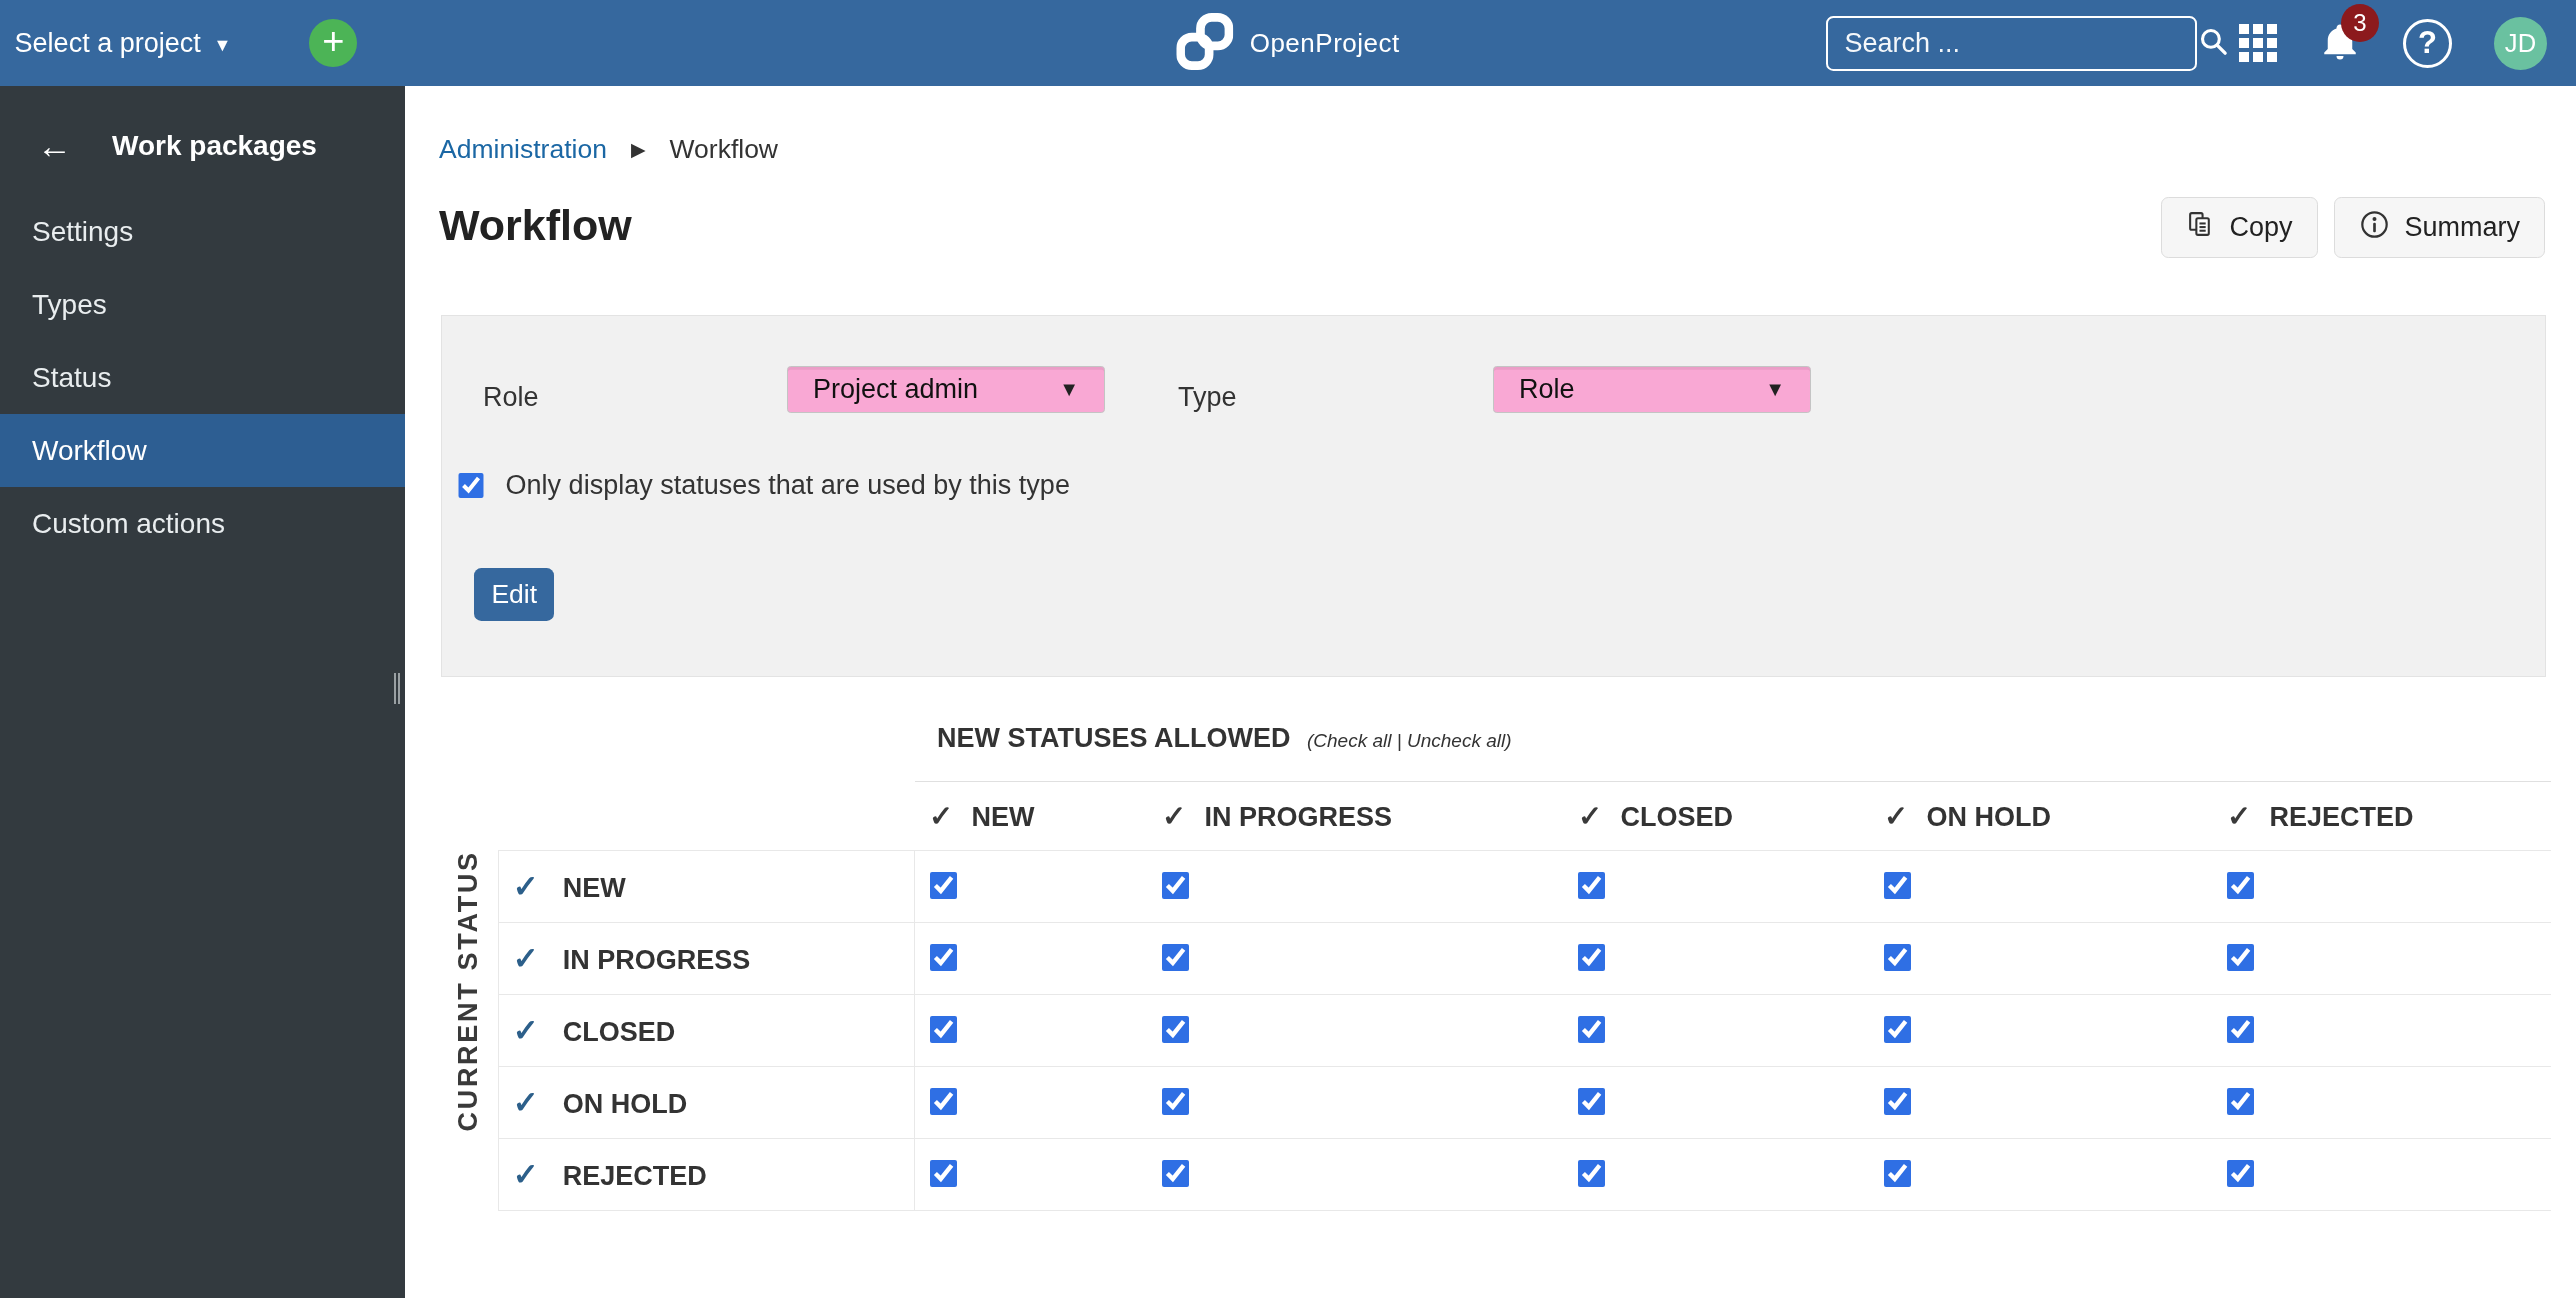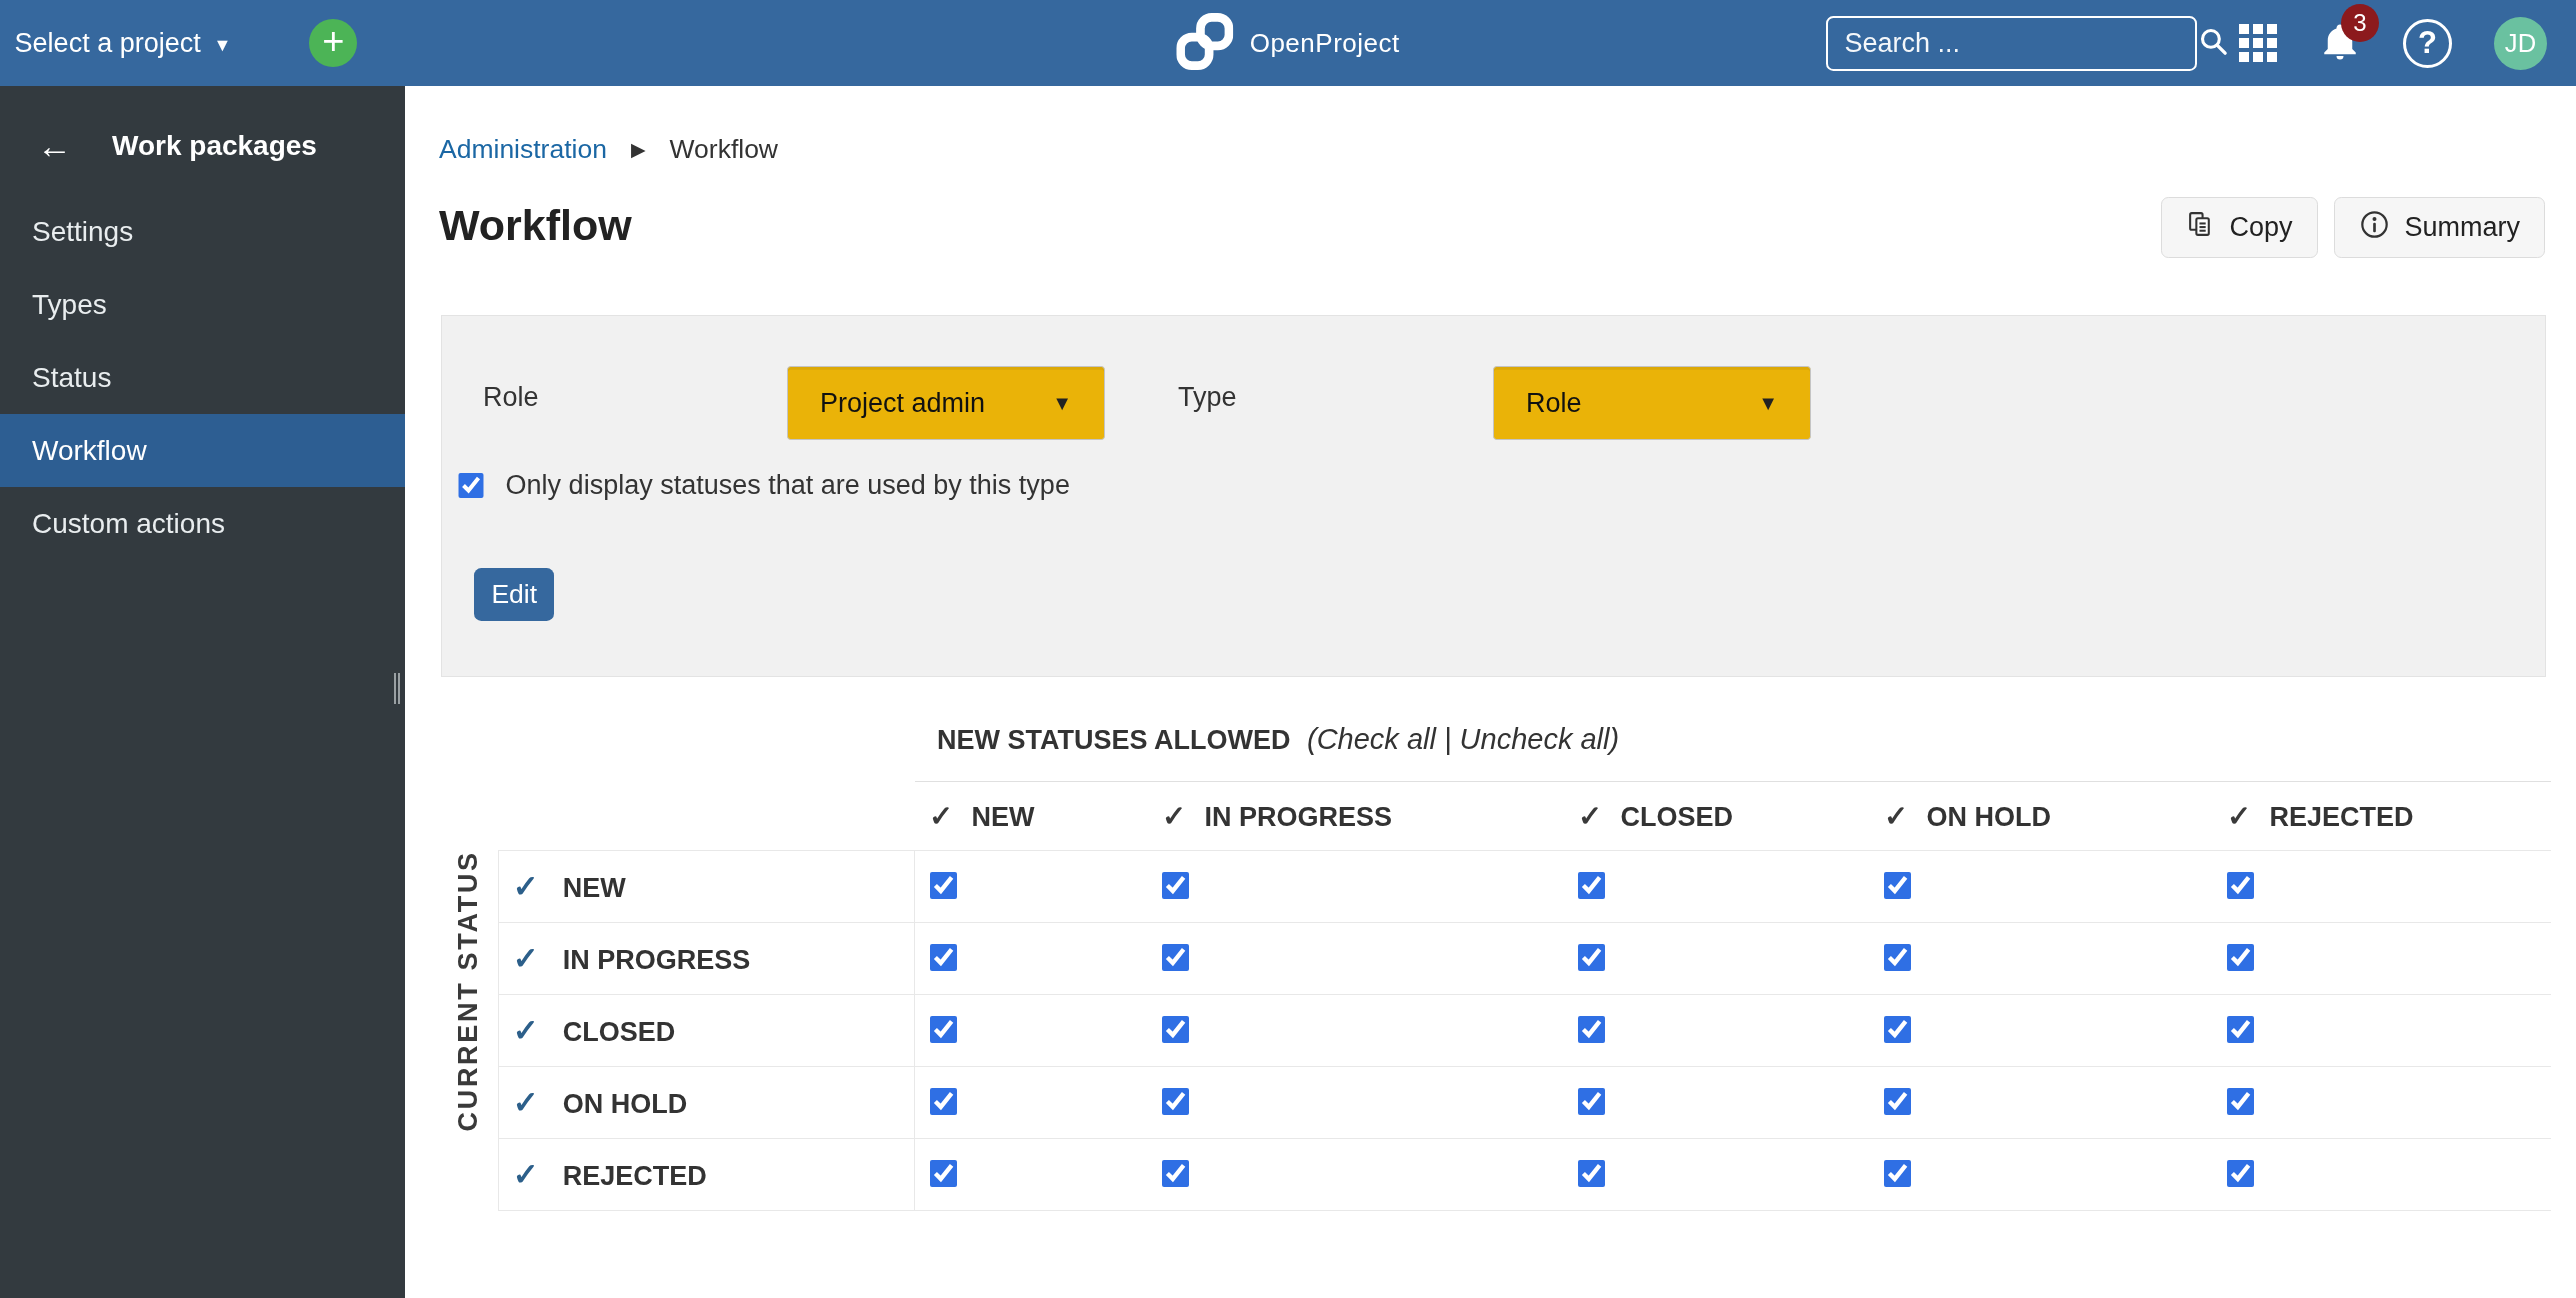--- a/index.html
+++ b/index.html
@@ -41,32 +41,32 @@
 
   .page-head { position:absolute; left:34px; right:31px; top:111px; display:flex; align-items:flex-start; }
   h1.page-title { font-size:43px; font-weight:bold; color:#222; line-height:57px; }
   .head-buttons { margin-left:auto; display:flex; gap:16.4px; }
   .tool-btn { height:61px; padding:0 24px; background:#F6F6F6; border:1.8px solid #DCDCDC; border-radius:7.3px; font-size:27px; color:#222; display:flex; align-items:center; gap:14.6px; cursor:pointer; font-family:"Liberation Sans", sans-serif; }
 
   .filter-panel { position:absolute; left:36px; top:229px; width:2105px; height:362px; background:#F1F1F1; border:0.9px solid #E3E3E3; }
   .fp-label { position:absolute; font-size:27px; color:#333; }
   .role-label { left:41px; top:66px; }
   .type-label { left:736px; top:66px; }
-  .fp-select { position:absolute; top:50px; width:318px; height:74px; background:#eab308; border:0.9px solid #C4C4C4; border-radius:3.7px; box-shadow:inset 0 2.7px 0 rgba(0,0,0,0.06); display:flex; align-items:center; justify-content:space-between; padding:0 32px; font-size:27px; color:#111; cursor:pointer; }
+  .fp-select { position:absolute; top:50px; width:318px; height:47px; background:#f9a8d4; border:0.9px solid #C4C4C4; border-radius:3.7px; box-shadow:inset 0 2.7px 0 rgba(0,0,0,0.06); display:flex; align-items:center; justify-content:space-between; padding:0 25px; font-size:27px; color:#111; cursor:pointer; }
   .role-select { left:345px; }
   .type-select { left:1051px; }
   .select-caret { font-size:20px; color:#222; }
   .only-row { position:absolute; left:16px; top:154px; display:flex; align-items:center; gap:22px; font-size:27px; color:#333; }
   input[type="checkbox"] { width:25.6px; height:25.6px; accent-color:#2F6FE4; margin:0; cursor:pointer; }
   .edit-btn { position:absolute; left:32px; top:252px; height:53px; padding:0 17.4px; background:#36689E; color:#fff; border:none; border-radius:7.3px; font-size:26.5px; cursor:pointer; font-family:"Liberation Sans", sans-serif; }
 
   
   .tbl-caption { position:absolute; left:532px; top:637px; font-size:27px; color:#333; }
   .tbl-caption .cap-title { font-weight:bold; }
-  .tbl-caption .cap-links { font-style:italic; font-size:29px; margin-left:9px; }
+  .tbl-caption .cap-links { font-style:italic; font-size:19px; margin-left:9px; }
   .tbl-caption a { color:#333; text-decoration:none; cursor:pointer; }
 
   .current-status-label { position:absolute; left:-51px; top:920px; width:224px; height:27px; transform:rotate(-90deg); text-align:center; font-size:27px; font-weight:bold; letter-spacing:2.7px; color:#3A3A3A; white-space:nowrap; }
 
   table.workflow { position:absolute; left:93px; top:695px; width:2051px; border-collapse:collapse; table-layout:fixed; }
   table.workflow thead th { height:69px; text-align:left; padding-left:14.6px; font-size:27px; color:#333; font-weight:bold; border-top:1.8px solid #E0E0E0; }
   table.workflow thead th.corner { border-top:none; }
   .hdr-check { color:#3A3A3A; font-size:29px; margin-right:18px; cursor:pointer; }
   table.workflow tbody tr { height:72px; }
   table.workflow tbody th, table.workflow tbody td { border-top:1.8px solid #E8E8E8; }

